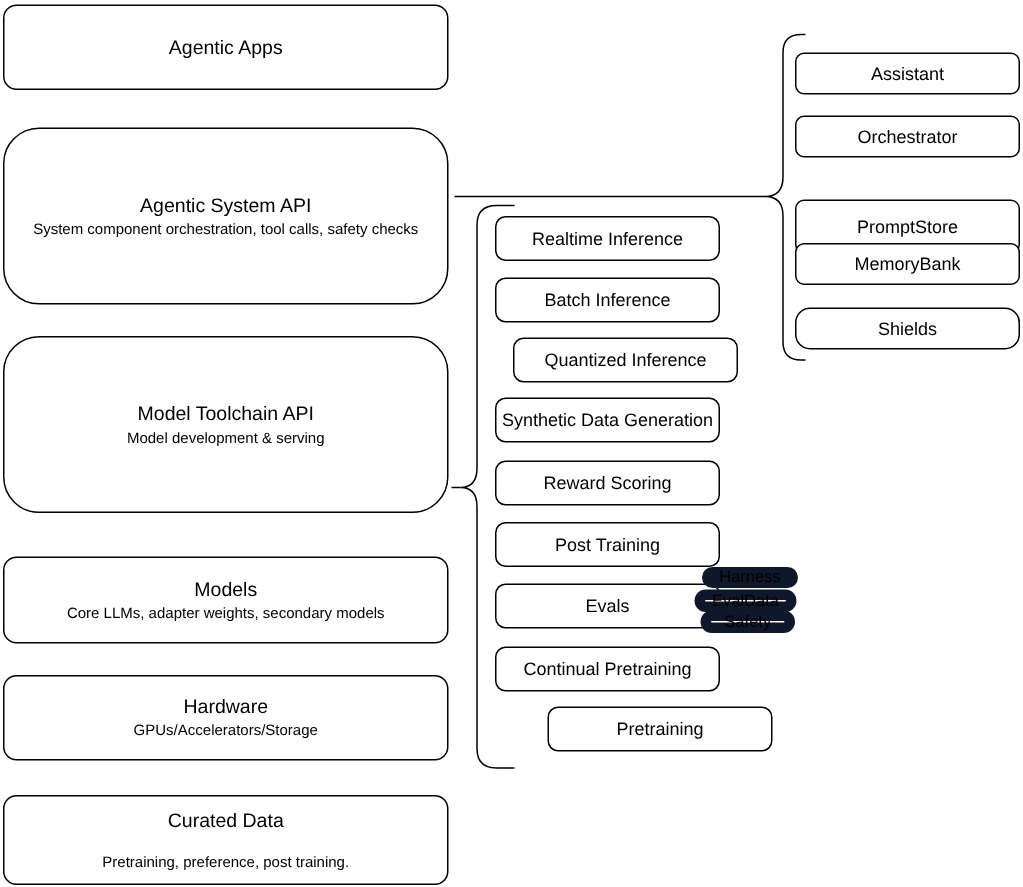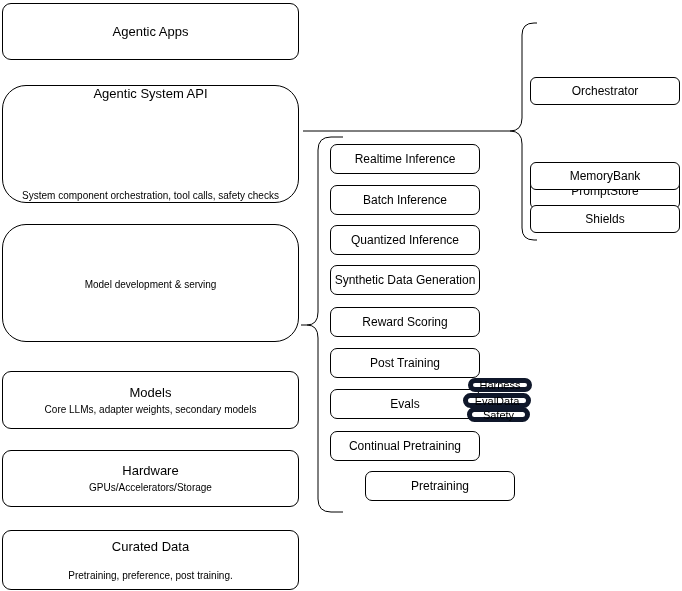--- a/index.html
+++ b/index.html
@@ -51,21 +51,21 @@
     line-height: 14px;
     white-space: nowrap;
   }
   .r9  { border-radius: 9px; }
   .r24 { border-radius: 24px; }
   .r7  { border-radius: 7px; }
   .r6  { border-radius: 6px; }
   .pill {
     position: absolute;
     box-sizing: border-box;
-    border: 5px solid #0f172a;
+    border: 7px solid #0f172a;
     background: #ffffff;
     border-radius: 8px;
     display: flex;
     align-items: center;
     justify-content: center;
     font-size: 11px;
     line-height: 12px;
     white-space: nowrap;
     z-index: 3;
   }
@@ -79,26 +79,27 @@
     <path d="M303 131 L510 131" fill="none" stroke="#000000" stroke-width="1"></path>
     <path d="M301 325 L307 325" fill="none" stroke="#000000" stroke-width="1"></path>
     <path d="M343 137 L331 137 Q318 137 318 150 L318 312 Q318 325 307 325 Q318 325 318 338 L318 499 Q318 512 331 512 L343 512" fill="none" stroke="#000000" stroke-width="1"></path>
     <path d="M537 23 L534 23 Q522 23 522 35 L522 118 Q522 131 510 131 Q522 131 522 144 L522 228 Q522 240 534 240 L537 240" fill="none" stroke="#000000" stroke-width="1"></path>
   </svg>
 
   <div class="node r9" style="left:2px; top:3px; width:297px; height:57px;">
     <div class="title">Agentic Apps</div>
   </div>
 
-  <div class="node r24" style="left:2px; top:85px; width:297px; height:118px;justify-content:space-between;">
+  <div class="node r24" style="left:2px; top:85px; width:297px; height:118px;">
     <div class="title">Agentic System API</div>
     <div class="subtitle">System component orchestration, tool calls, safety checks</div>
   </div>
 
   <div class="node r24" style="left:2px; top:224px; width:297px; height:118px;">
+    <div class="title">Model Toolchain API</div>
     <div class="subtitle">Model development &amp; serving</div>
   </div>
 
   <div class="node r9" style="left:2px; top:450px; width:297px; height:57px;">
     <div class="title">Hardware</div>
     <div class="subtitle">GPUs/Accelerators/Storage</div>
   </div>
 
   <div class="node r9" style="left:2px; top:371px; width:297px; height:58px;">
     <div class="title">Models</div>
@@ -107,42 +108,43 @@
 
   <div class="node r9" style="left:2px; top:530px; width:297px; height:60px;gap:12px;">
     <div class="title">Curated Data</div>
     <div class="subtitle">Pretraining, preference, post training.</div>
   </div>
 
   <div class="node small-label r7" style="left:330px; top:144px; width:150px; height:30px;">Realtime Inference</div>
 
   <div class="node small-label r7" style="left:330px; top:185px; width:150px; height:30px;">Batch Inference</div>
 
-  <div class="node small-label r7" style="left:330px; top:225px; width:150px; height:30px;">Quantized Inference</div>
+  <div class="node small-label r7" style="left:342px; top:225px; width:150px; height:30px;">Quantized Inference</div>
 
   <div class="node small-label r7" style="left:330px; top:265px; width:150px; height:30px;">Synthetic Data Generation</div>
 
   <div class="node small-label r7" style="left:330px; top:307px; width:150px; height:30px;">Reward Scoring</div>
 
   <div class="node small-label r7" style="left:330px; top:348px; width:150px; height:30px;">Post Training</div>
 
   <div class="node small-label r7" style="left:330px; top:389px; width:150px; height:30px;">Evals</div>
 
   <div class="node small-label r7" style="left:330px; top:431px; width:150px; height:30px;">Continual Pretraining</div>
 
   <div class="node small-label r7" style="left:330px; top:471px; width:150px; height:30px;margin-left:35px;">Pretraining</div>
 
   <div class="pill" style="left:468px; top:378px; width:64px; height:14px;">Harness</div>
 
   <div class="pill" style="left:463px; top:393px; width:68px; height:15px;">EvalData</div>
 
   <div class="pill" style="left:467px; top:407px; width:63px; height:15px;">Safety</div>
 
+  <div class="node small-label r6" style="left:530px; top:35px; width:150px; height:28px;">Assistant</div>
 
   <div class="node small-label r6" style="left:530px; top:77px; width:150px; height:28px;">Orchestrator</div>
 
-  <div class="node small-label r6" style="left:530px; top:133px; width:150px; height:36px;margin-top:40px;">PromptStore</div>
+  <div class="node small-label r6" style="left:530px; top:133px; width:150px; height:36px;">PromptStore</div>
 
   <div class="node small-label r6" style="left:530px; top:162px; width:150px; height:28px;">MemoryBank</div>
 
-  <div class="node small-label r6" style="left:530px; top:205px; width:150px; height:28px;">Shields</div>
+  <div class="node small-label r6" style="left:530px; top:205px; width:150px; height:28px;border-radius:10px;">Shields</div>
 
 </div>
 
 </body></html>

